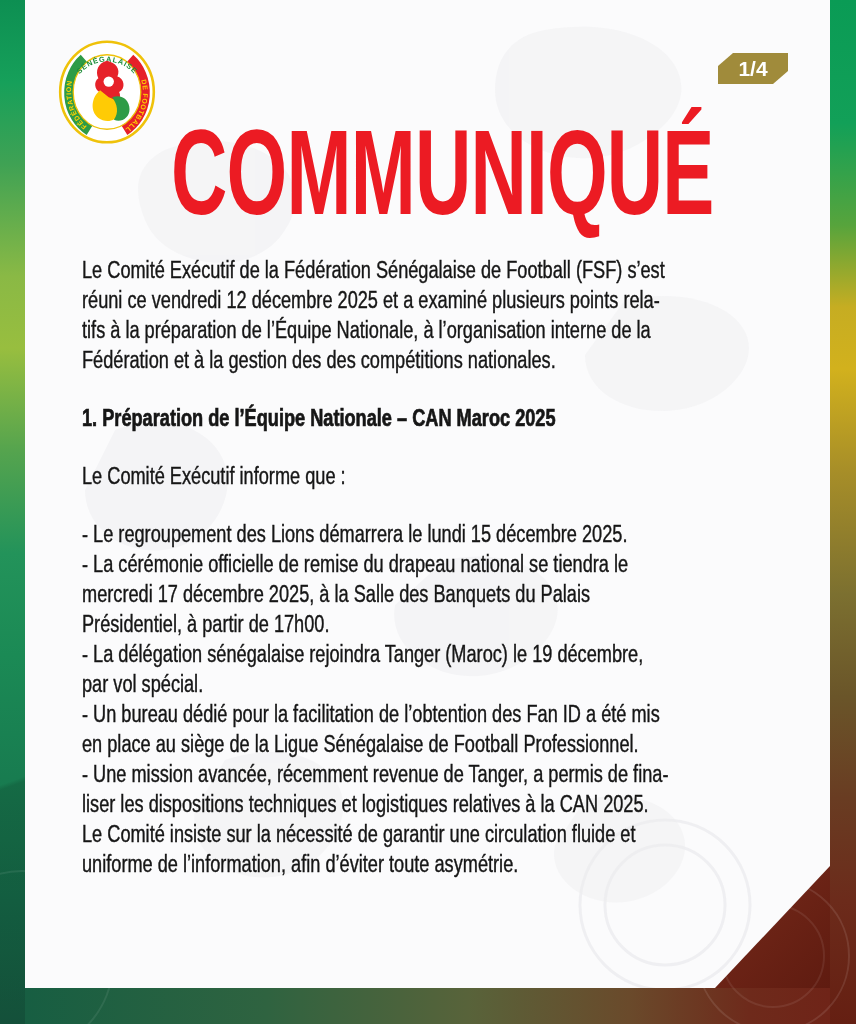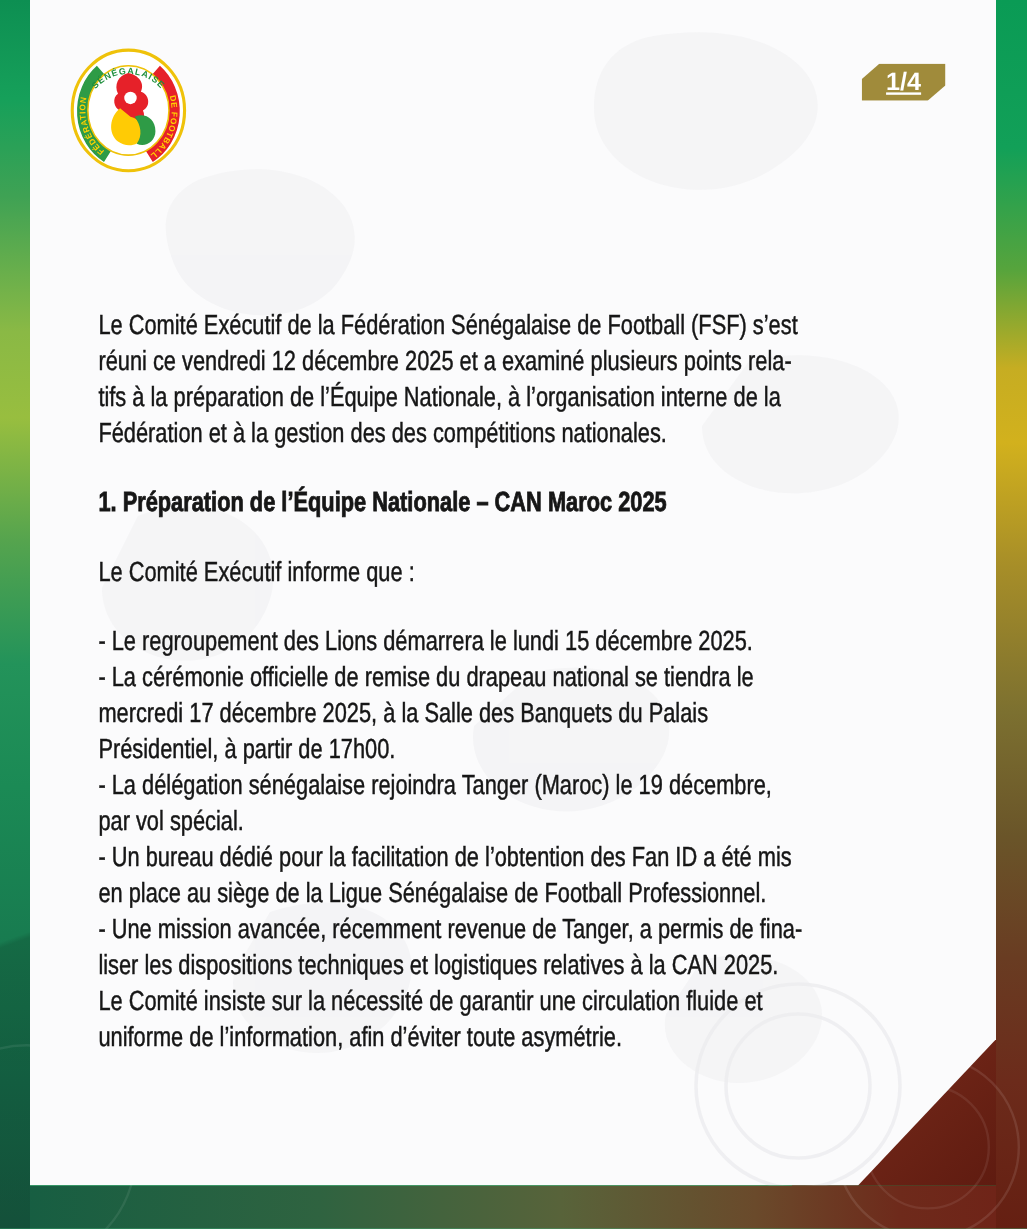--- a/index.html
+++ b/index.html
@@ -35,21 +35,21 @@
   .watermark{position:absolute;left:0;top:0;width:805px;height:988px;}
 
   
   .logo{position:absolute;left:30px;top:36px;width:104px;height:112px;}
   .logo text{font-family:"Liberation Sans",sans-serif;font-weight:bold;}
 
   
   .badge{position:absolute;left:693px;top:53px;width:70px;height:31px;background:#A08B3B;
     clip-path:polygon(15px 0,100% 0,100% calc(100% - 13px),calc(100% - 15px) 100%,0 100%,0 13px);
     display:flex;align-items:center;justify-content:center;
-    color:#FFFFFF;font-weight:bold;font-size:21px;line-height:1;text-decoration:underline;}
+    color:#FFFFFF;font-weight:bold;font-size:21px;line-height:1;}
 
   
   .title{position:absolute;top:112px;left:0;width:805px;text-align:center;
     color:#EC1B23;font-size:120px;font-weight:bold;line-height:1;letter-spacing:-0.01em;white-space:nowrap;}
   .title span{display:inline-block;transform:scaleX(0.65);transform-origin:50% 50%;}
 
   
   .copy{position:absolute;left:57px;top:255px;width:881px;
     transform:scaleX(0.79);transform-origin:0 0;
     font-size:23px;line-height:30px;color:#161616;font-weight:500;
@@ -112,20 +112,23 @@
       <path d="M52 62 C 42 70, 40 86, 50 94 C 58 100, 70 98, 74 90 C 78 80, 70 72, 62 70 Z" fill="#FFCB05"></path>
       <path d="M66 70 C 76 66, 86 72, 86 84 C 86 94, 76 100, 68 96 C 74 88, 72 78, 66 70 Z" fill="#2E9B46"></path>
       <circle cx="62" cy="52" r="6" fill="#FFFFFF"></circle>
     </g>
   </svg>
 
   <div class="badge">
     <span>1/4</span>
   </div>
 
+  <div class="title">
+    <span>COMMUNIQUÉ</span>
+  </div>
 
   <div class="copy">
     <p class="block">Le Comité Exécutif de la Fédération Sénégalaise de Football (FSF) s’est
 réuni ce vendredi 12 décembre 2025 et a examiné plusieurs points rela-
 tifs à la préparation de l’Équipe Nationale, à l’organisation interne de la
 Fédération et à la gestion des des compétitions nationales.</p>
     <p class="block heading">1. Préparation de l’Équipe Nationale – CAN Maroc 2025</p>
     <p class="block">Le Comité Exécutif informe que :</p>
     <div>
       <p class="bullet">-  Le regroupement des Lions démarrera le lundi 15 décembre 2025.</p>

